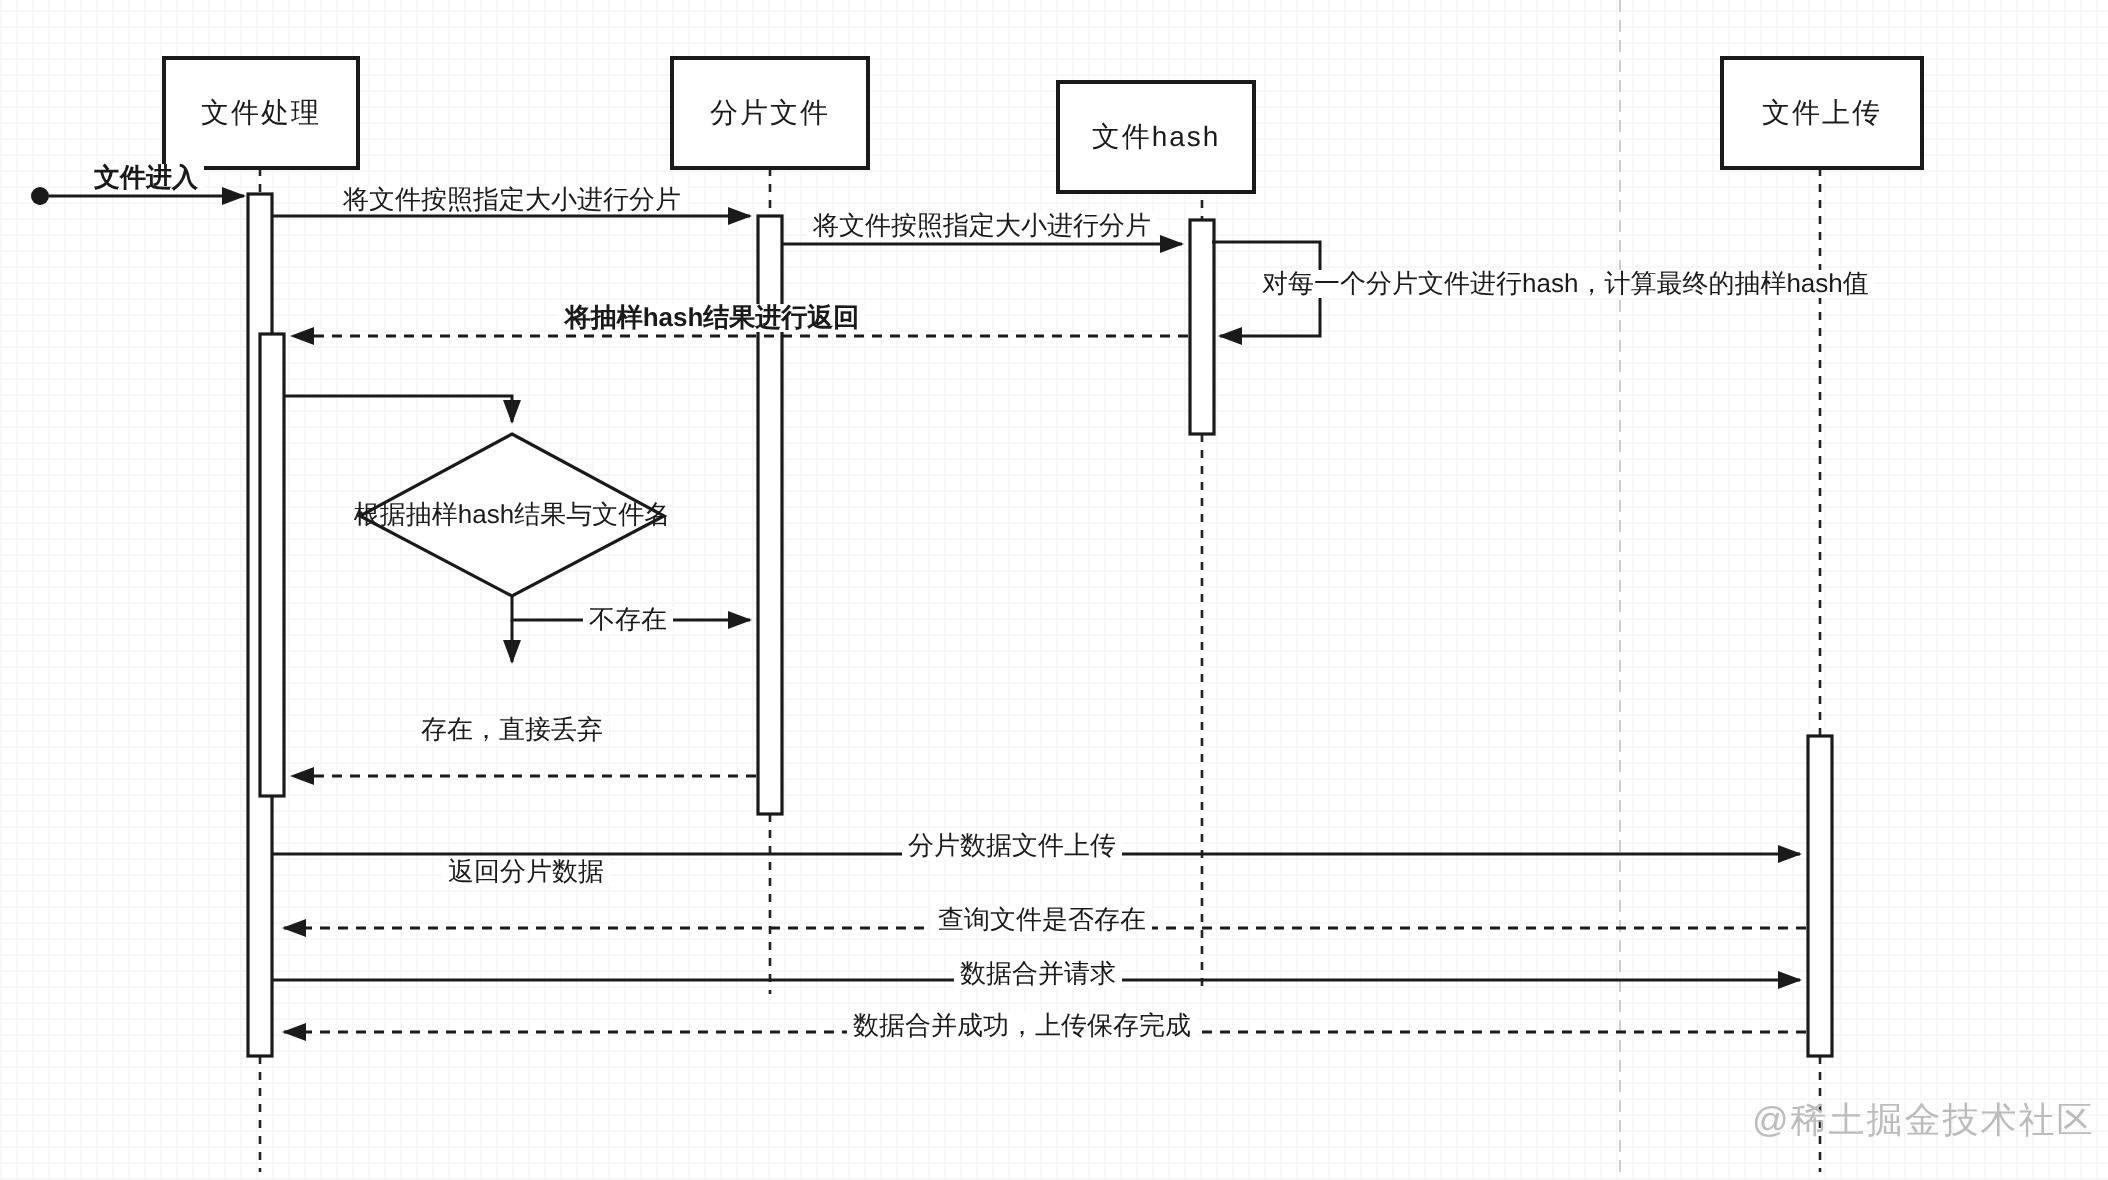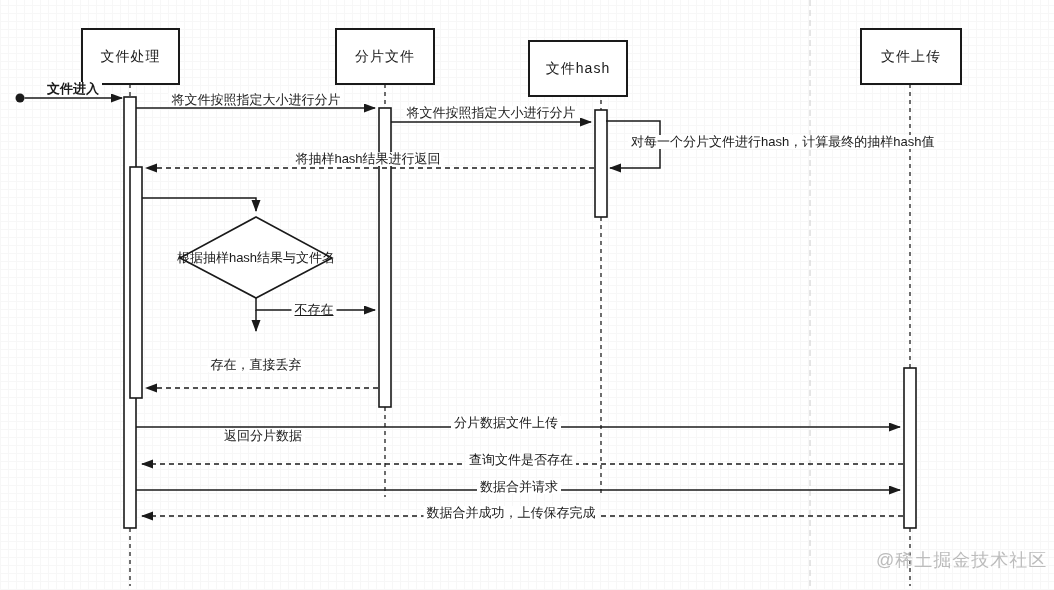--- a/index.html
+++ b/index.html
@@ -102,27 +102,27 @@
   <div class="participant" style="left:860px; top:28px; width:102px;">文件上传</div>
 
   <div class="msg-label" style="left:73px; top:89px;font-weight:bold;">文件进入</div>
 
   <div class="msg-label" style="left:256px; top:100px;">将文件按照指定大小进行分片</div>
 
   <div class="msg-label" style="left:491px; top:113px;">将文件按照指定大小进行分片</div>
 
   <div class="msg-label left-anchored" style="left:628px; top:142px;">对每一个分片文件进行hash，计算最终的抽样hash值</div>
 
-  <div class="msg-label" style="left:368px; top:159px;">将抽样hash结果进行返回</div>
+  <div class="msg-label" style="left:356px; top:159px;font-weight:bold;">将抽样hash结果进行返回</div>
 
   <div class="diamond-label" style="left:256px; top:257px;">
     <div>根据抽样hash结果与文件名</div>
   </div>
 
-  <div class="msg-label" style="left:314px; top:310px;text-decoration:underline;">不存在</div>
+  <div class="msg-label" style="left:314px; top:310px;">不存在</div>
 
   <div class="msg-label" style="left:256px; top:353px;margin-top:12px;">存在，直接丢弃</div>
 
   <div class="msg-label" style="left:263px; top:408px;margin-top:28px;">返回分片数据</div>
 
   <div class="msg-label" style="left:506px; top:423px;">分片数据文件上传</div>
 
   <div class="msg-label" style="left:521px; top:460px;">查询文件是否存在</div>
 
   <div class="msg-label" style="left:519px; top:487px;">数据合并请求</div>

